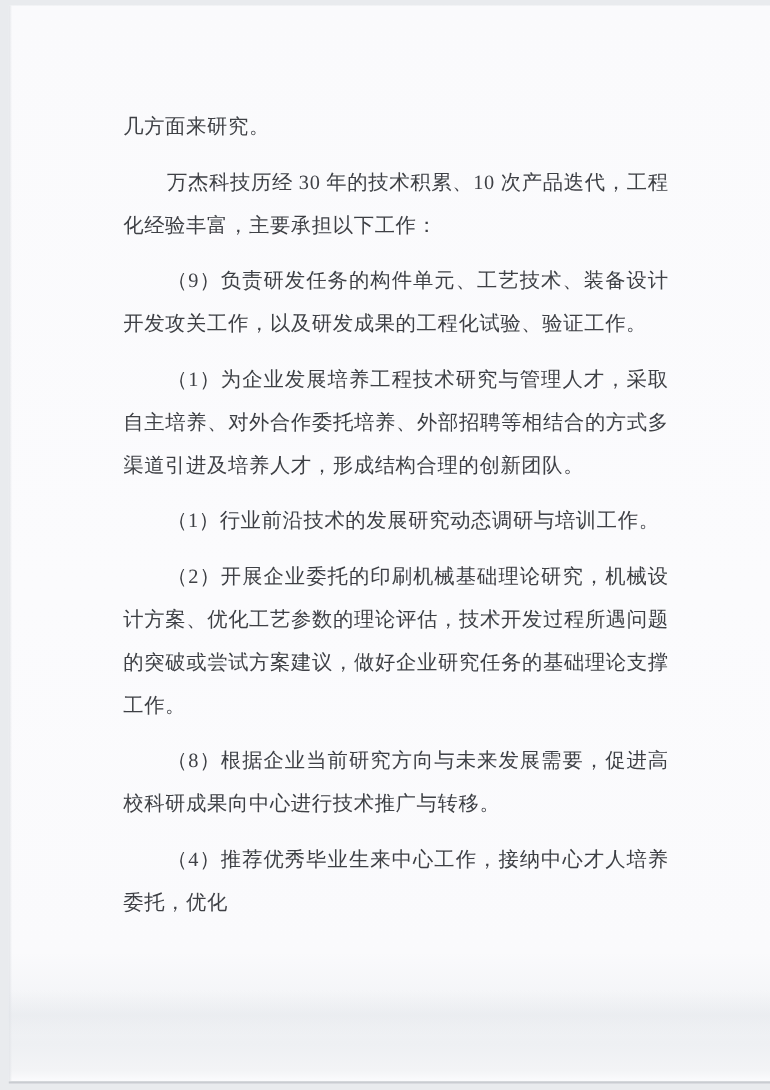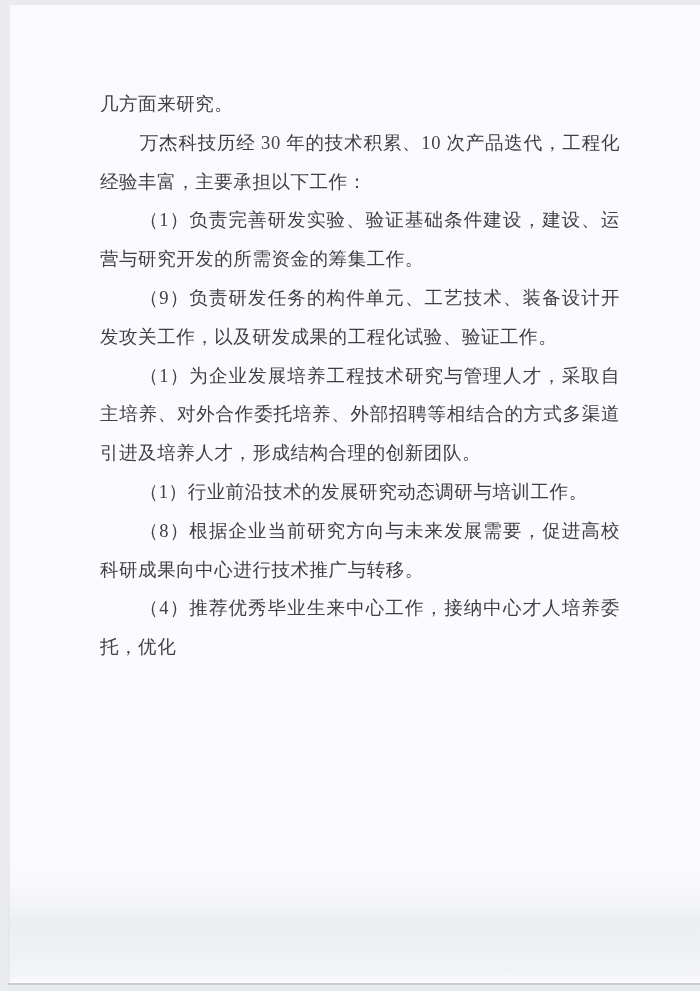--- a/index.html
+++ b/index.html
@@ -58,35 +58,35 @@
     top: 80px;
     width: 520px;
     font-size: 18.5px;
     line-height: 38.8px;
     letter-spacing: 0.55px;
     color: #3e4045;
     text-align: justify;
     text-justify: inter-ideograph;
   }
   .text-block p {
-    margin: 0;
+    margin: 12px;
     padding: 0;
   }
   .text-block p.indent {
     text-indent: 2.15em;
   }
 </style>
 </head>
 <body>
 
 <div class="paper">
   <div class="text-block">
     <p>几方面来研究。</p>
     <p class="indent">万杰科技历经 30 年的技术积累、10 次产品迭代，工程化经验丰富，主要承担以下工作：</p>
-    <p class="indent">（1）负责完善研发实验、验证基础条件建设，建设、运营与研究开发的所需资金的筹集工作。</p>
     <p class="indent">（9）负责研发任务的构件单元、工艺技术、装备设计开发攻关工作，以及研发成果的工程化试验、验证工作。</p>
     <p class="indent">（1）为企业发展培养工程技术研究与管理人才，采取自主培养、对外合作委托培养、外部招聘等相结合的方式多渠道引进及培养人才，形成结构合理的创新团队。</p>
     <p class="indent">（1）行业前沿技术的发展研究动态调研与培训工作。</p>
+    <p class="indent">（2）开展企业委托的印刷机械基础理论研究，机械设计方案、优化工艺参数的理论评估，技术开发过程所遇问题的突破或尝试方案建议，做好企业研究任务的基础理论支撑工作。</p>
     <p class="indent">（8）根据企业当前研究方向与未来发展需要，促进高校科研成果向中心进行技术推广与转移。</p>
     <p class="indent">（4）推荐优秀毕业生来中心工作，接纳中心才人培养委托，优化</p>
   </div>
   <div class="scan-band"></div>
 </div>
 
 </body></html>

